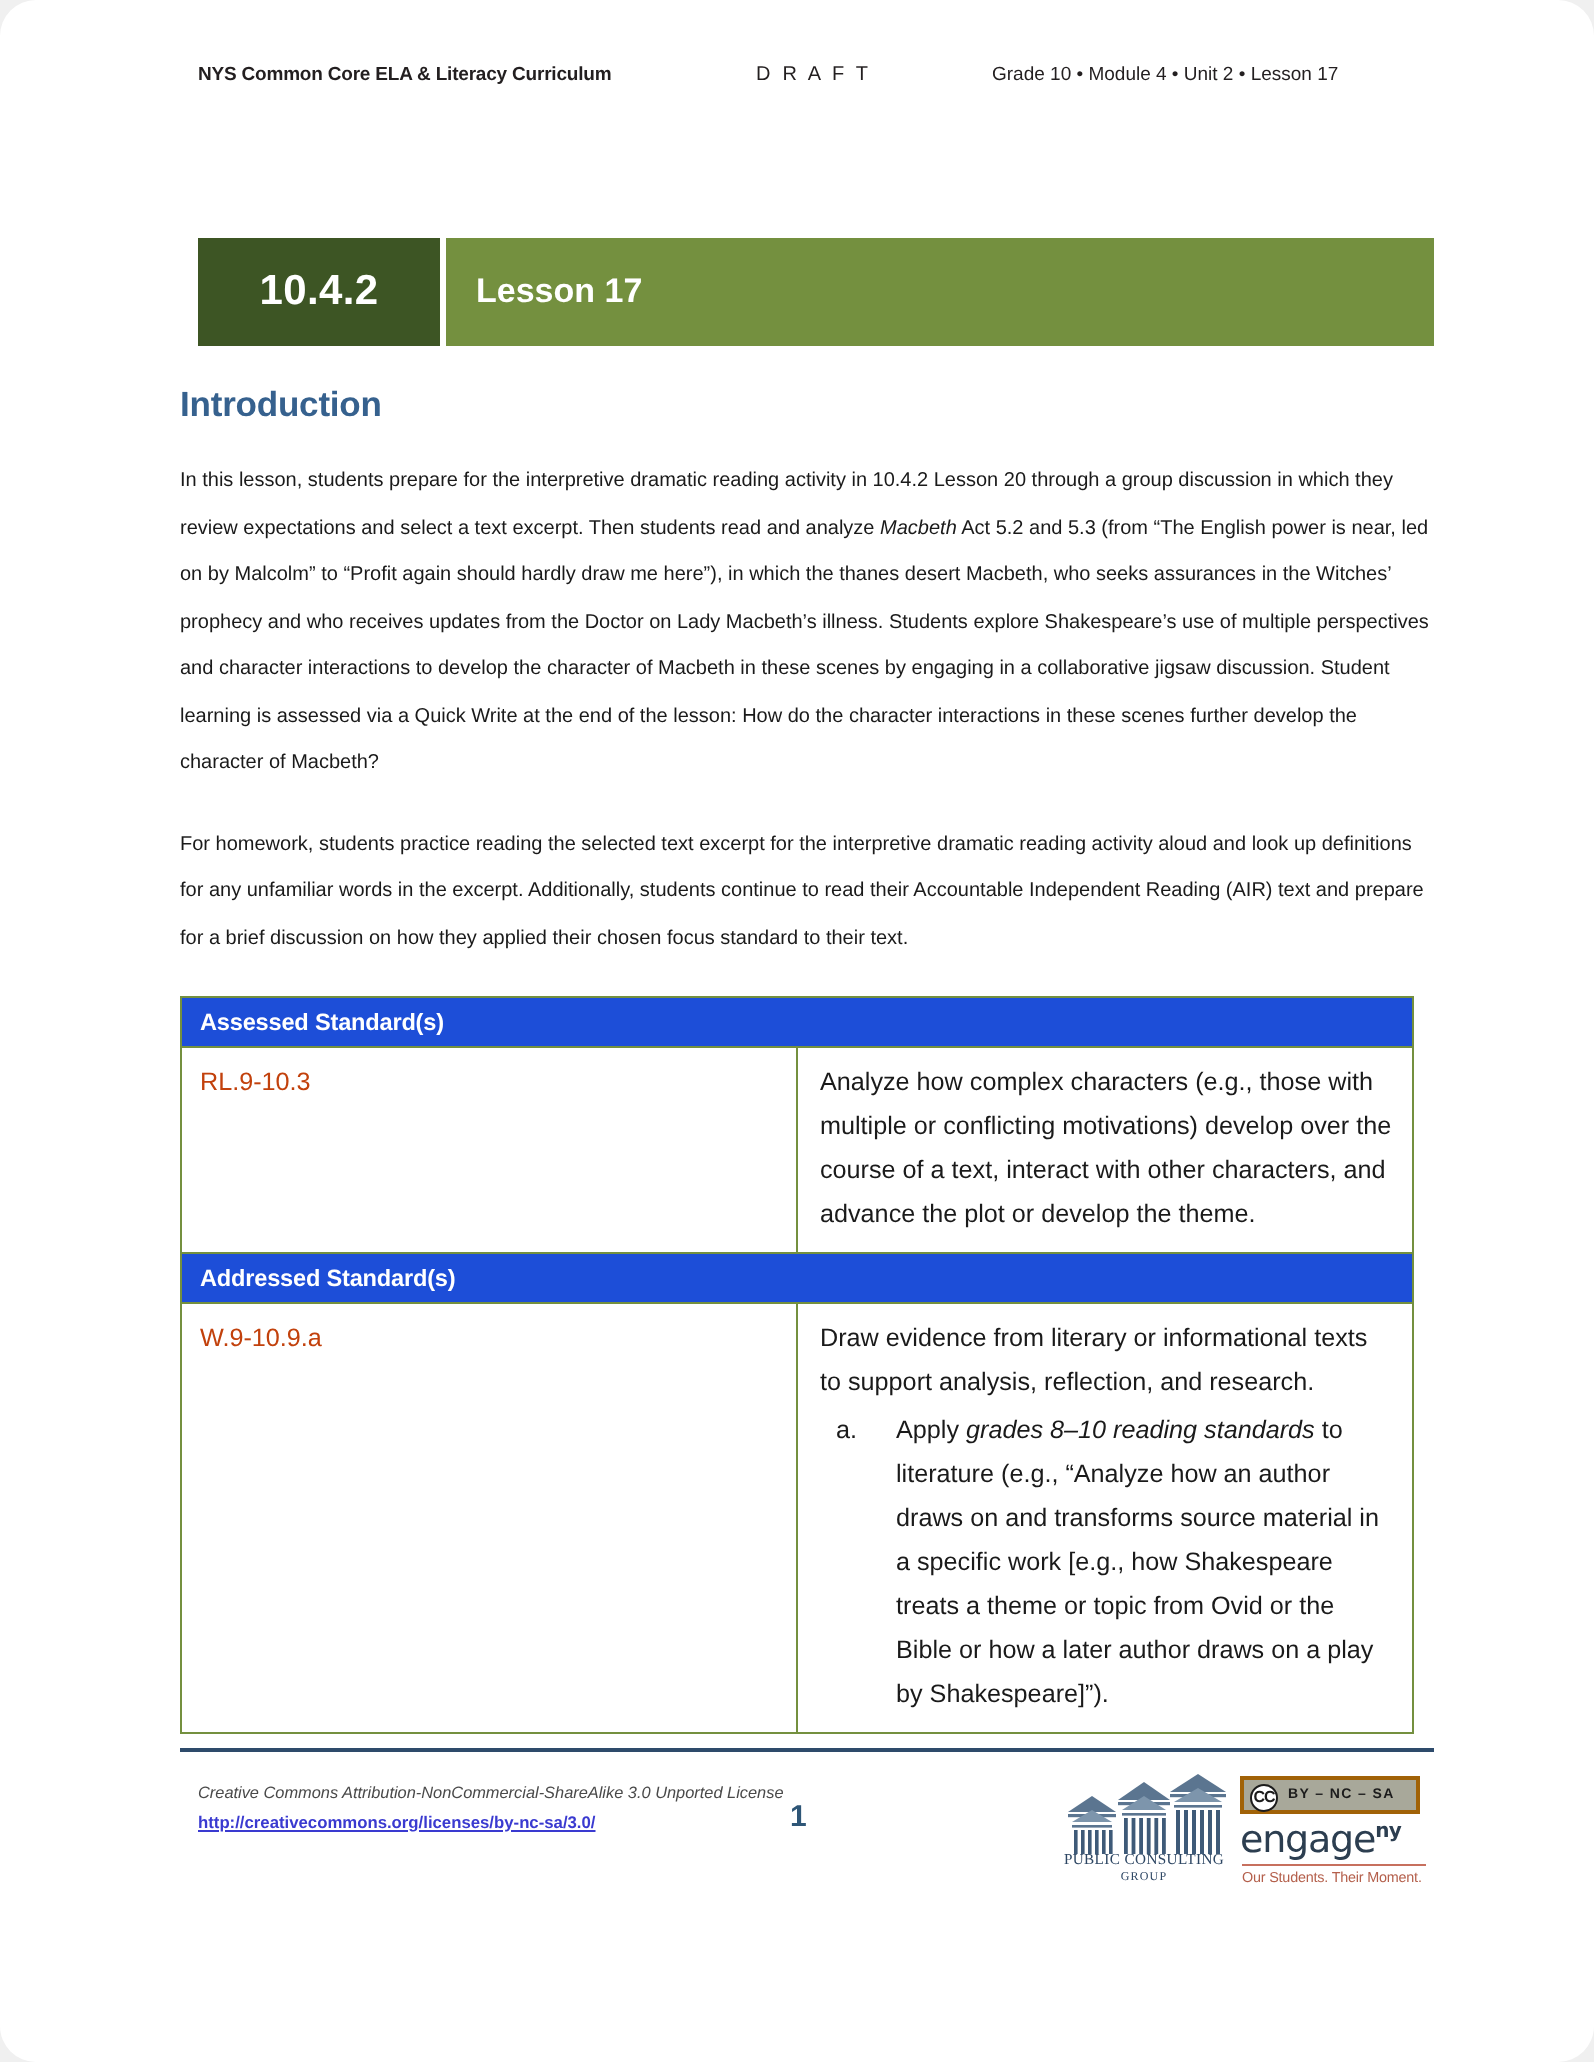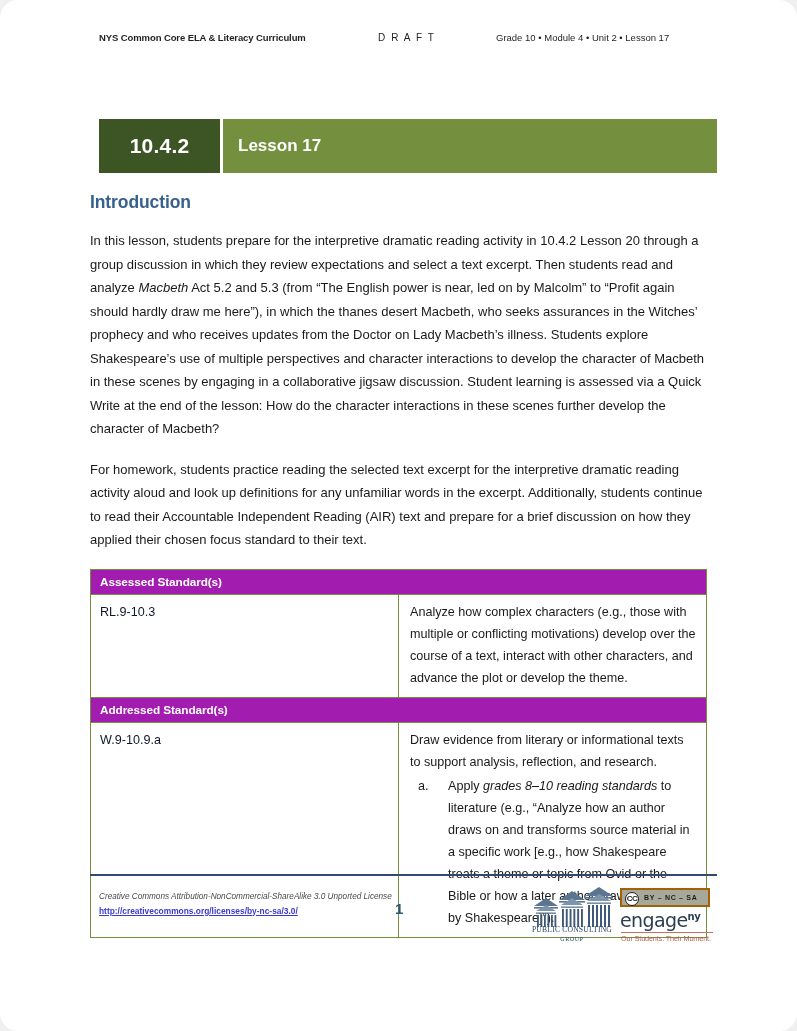--- a/index.html
+++ b/index.html
@@ -101,54 +101,54 @@
     color: #36618e;
     font-size: 17.5px;
     font-weight: bold;
     margin: 0 0 16px 0;
     letter-spacing: -0.1px;
   }
   h2.section-head.standards {
     margin-top: 34px;
   }
   p.para {
-    font-size: 13px;
+    font-size: 10px;
     line-height: 23.5px;
     color: #1a1a1a;
     margin: 0 0 17px 0;
     text-align: left;
   }
   p.para:last-child { margin-bottom: 0; }
   em { font-style: italic; }
 
   
   table.std {
     border-collapse: collapse;
     width: 617px;
     margin-top: 0px;
     table-layout: fixed;
   }
   table.std th.grouphead {
-    background: #a21caf;
+    background: #1d4ed8;
     color: #ffffff;
     font-size: 11.8px;
     font-weight: bold;
     text-align: left;
     padding: 5px 0 5px 9px;
     border: 1px solid #74903f;
     letter-spacing: -0.1px;
   }
   table.std td.code {
     width: 96px;
     vertical-align: top;
     font-size: 12.6px;
     line-height: 22px;
     padding: 6px 6px 8px 9px;
     border: 1px solid #74903f;
-    color: #0f172a;
+    color: #c2410c;
   }
   table.std td.desc {
     vertical-align: top;
     font-size: 12.6px;
     line-height: 22px;
     padding: 6px 10px 8px 11px;
     border: 1px solid #74903f;
     color: #1a1a1a;
   }
   .sub-list {

